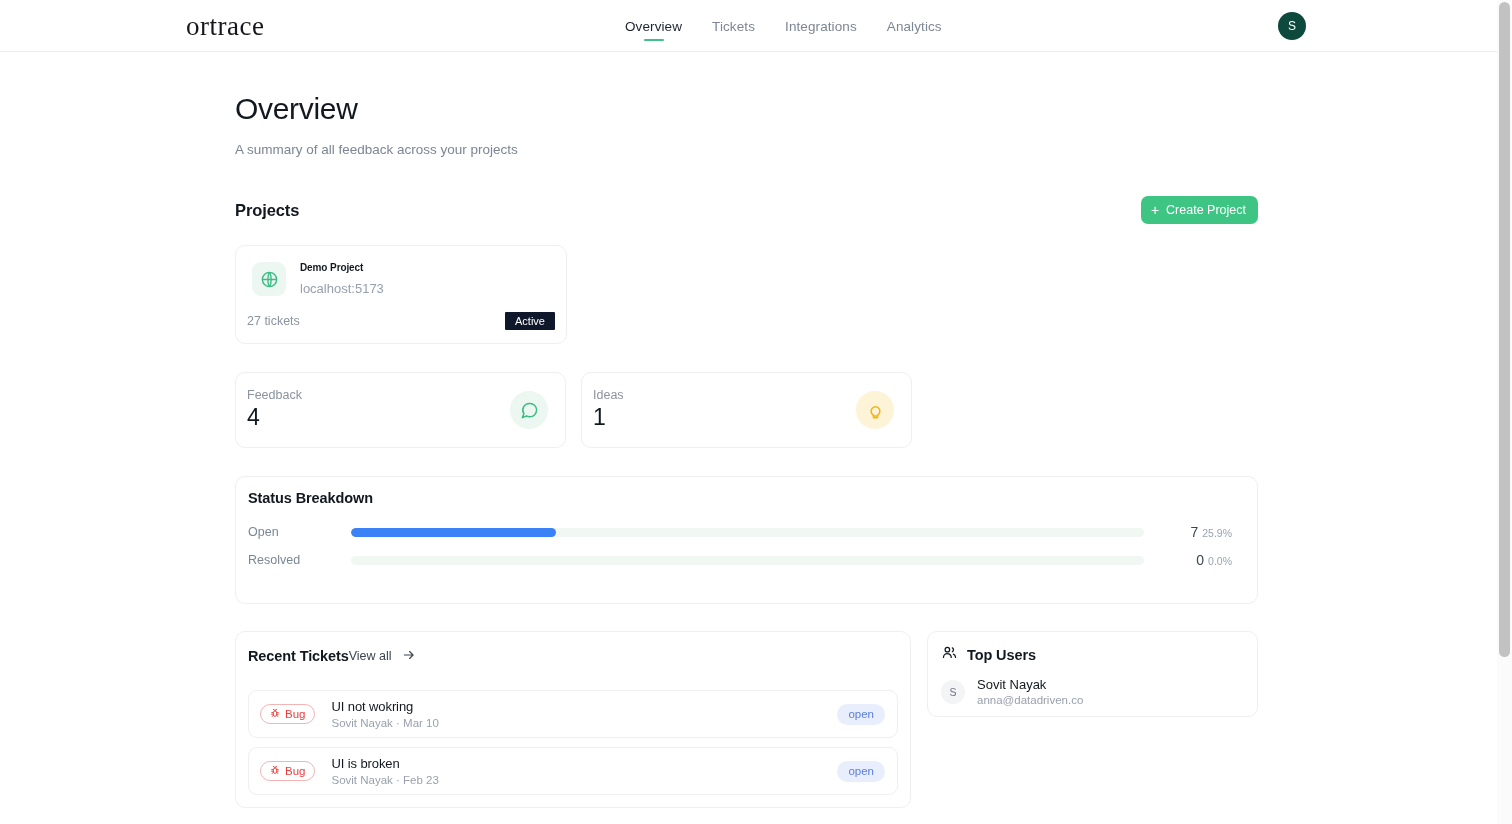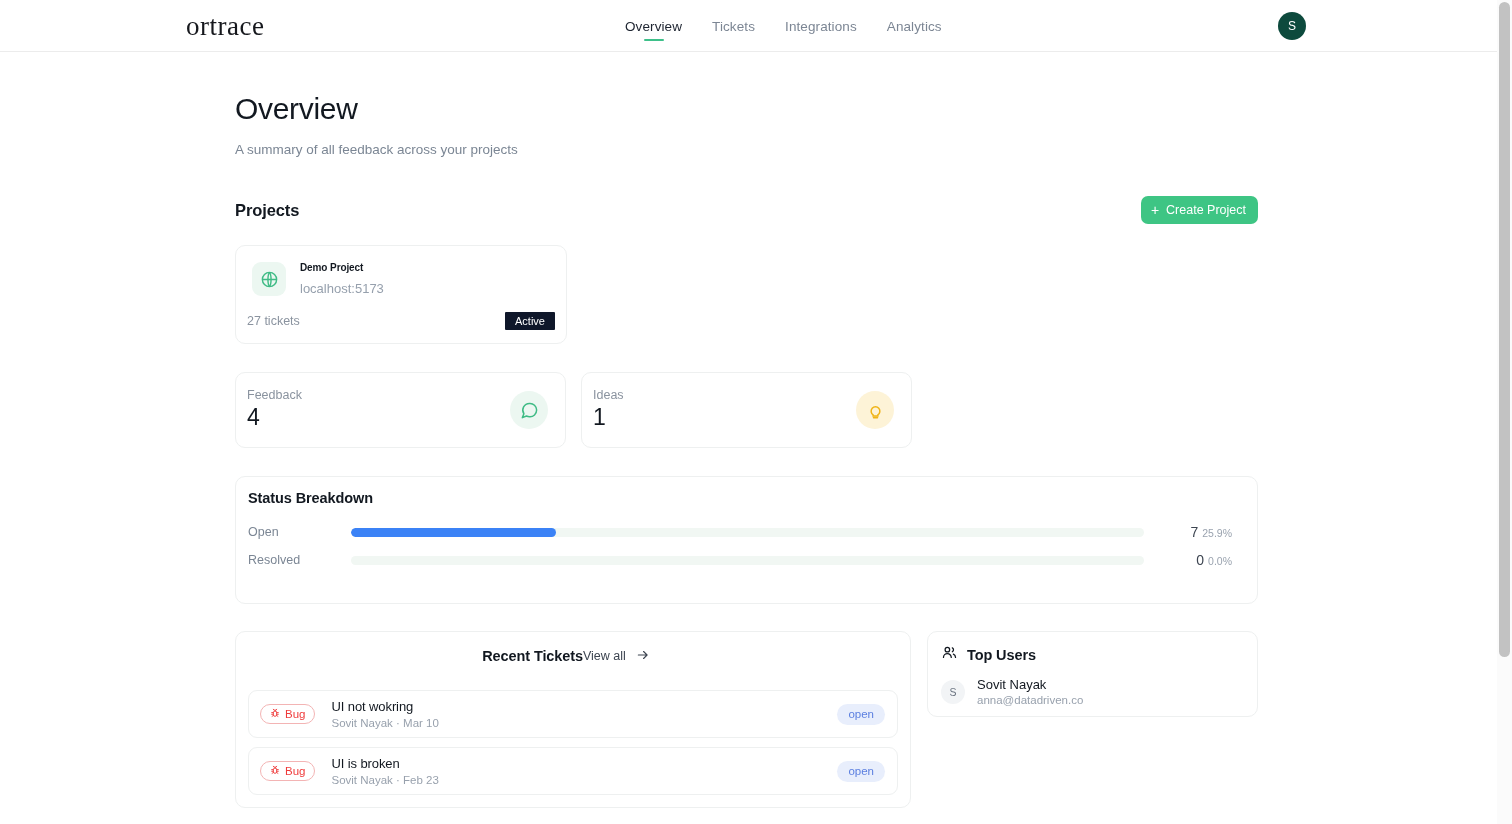--- a/index.html
+++ b/index.html
@@ -119,21 +119,21 @@
     flex: 1; height: 9px; background: #f1f7f3; border-radius: 6px; position: relative; overflow: hidden;
   }
   .bar-fill { height: 9px; border-radius: 6px; }
   .status-nums { width: 98px; flex: none; text-align: right; padding-right: 10px; }
   .status-count { font-size: 14px; color: #3c4450; }
   .status-pct { font-size: 10.5px; color: #9aa3af; margin-left: 4px; }
 
   
   .bottom-row { margin-top: 27px; display: flex; gap: 16px; align-items: flex-start; }
   .tickets-card { width: 676px; padding: 13px 12px 12px 12px; }
-  .tickets-head { display: flex; align-items: center; justify-content: center; height: 22px; }
+  .tickets-head { display: flex; align-items: center; justify-content: flex-start; height: 22px; }
   .tickets-title { font-size: 14.5px; color: #121820; font-weight: 700; letter-spacing: -0.1px; }
   .view-all { display: inline-flex; align-items: center; gap: 10px; font-size: 12.5px; color: #3c4450; cursor: pointer; padding-right: 14px;}
   .ticket-list { margin-top: 23px; display: flex; flex-direction: column; gap: 9px; }
   .ticket-row {
     border: 1px solid #eef0f0; border-radius: 9px; height: 48px;
     display: flex; align-items: center; padding: 0 12px 0 11px; cursor: pointer;
   }
   .chip-bug {
     border: 1px solid #f3b4b4; color: #ef3b3b; border-radius: 11px;
     font-size: 11.5px; height: 20px; padding: 0 9px;

